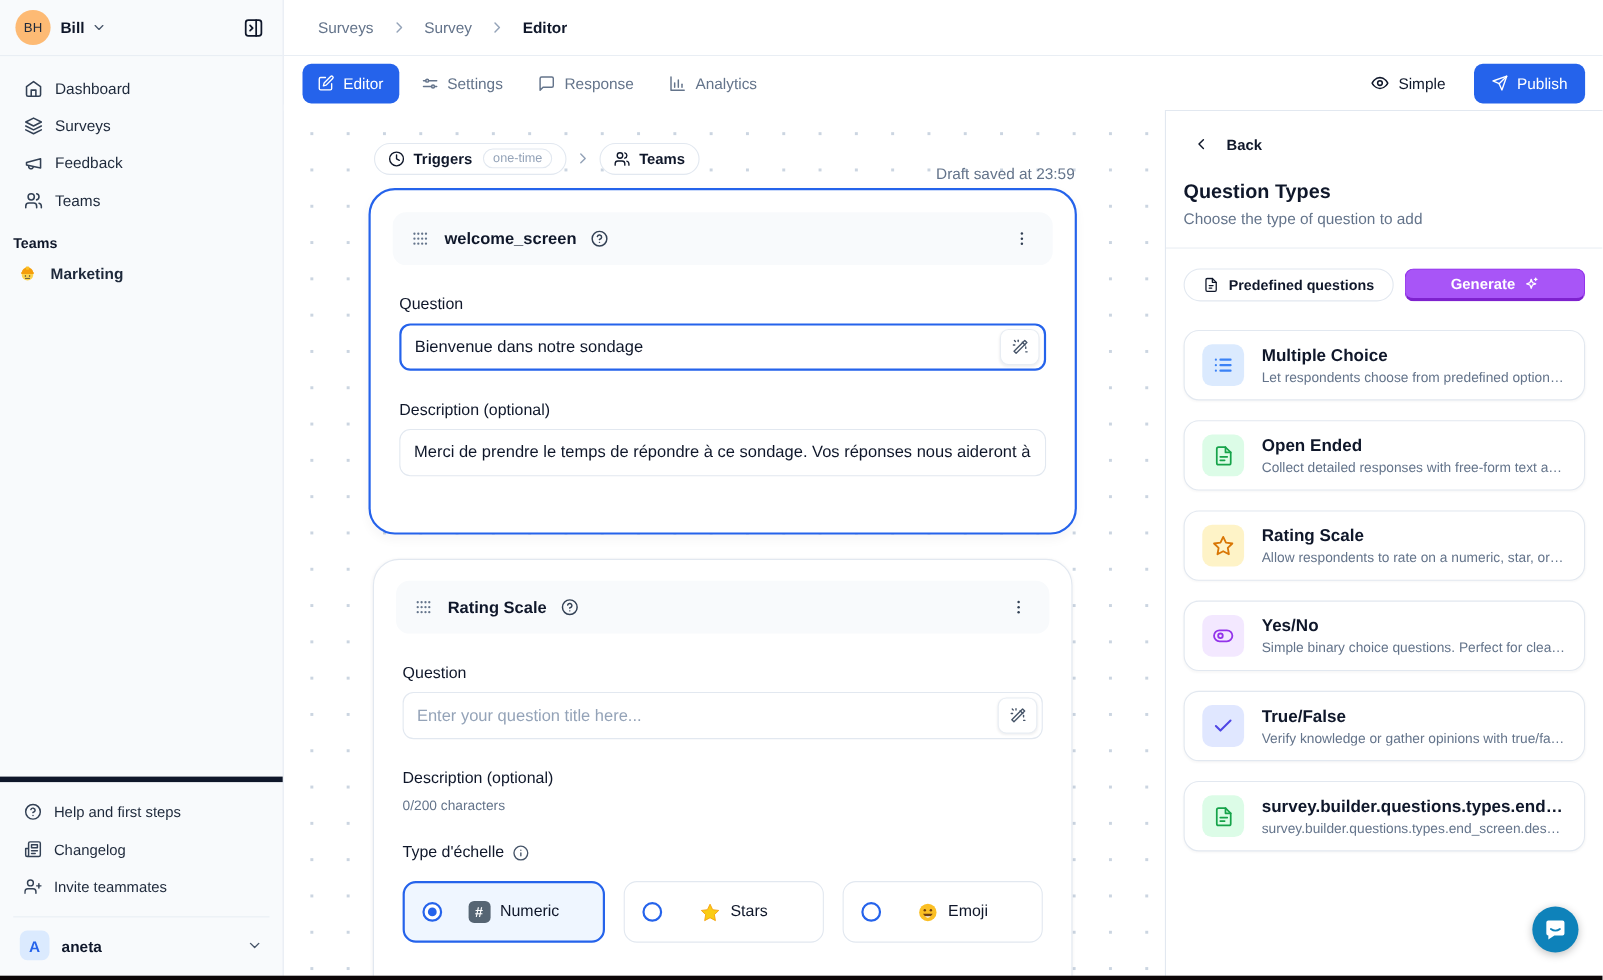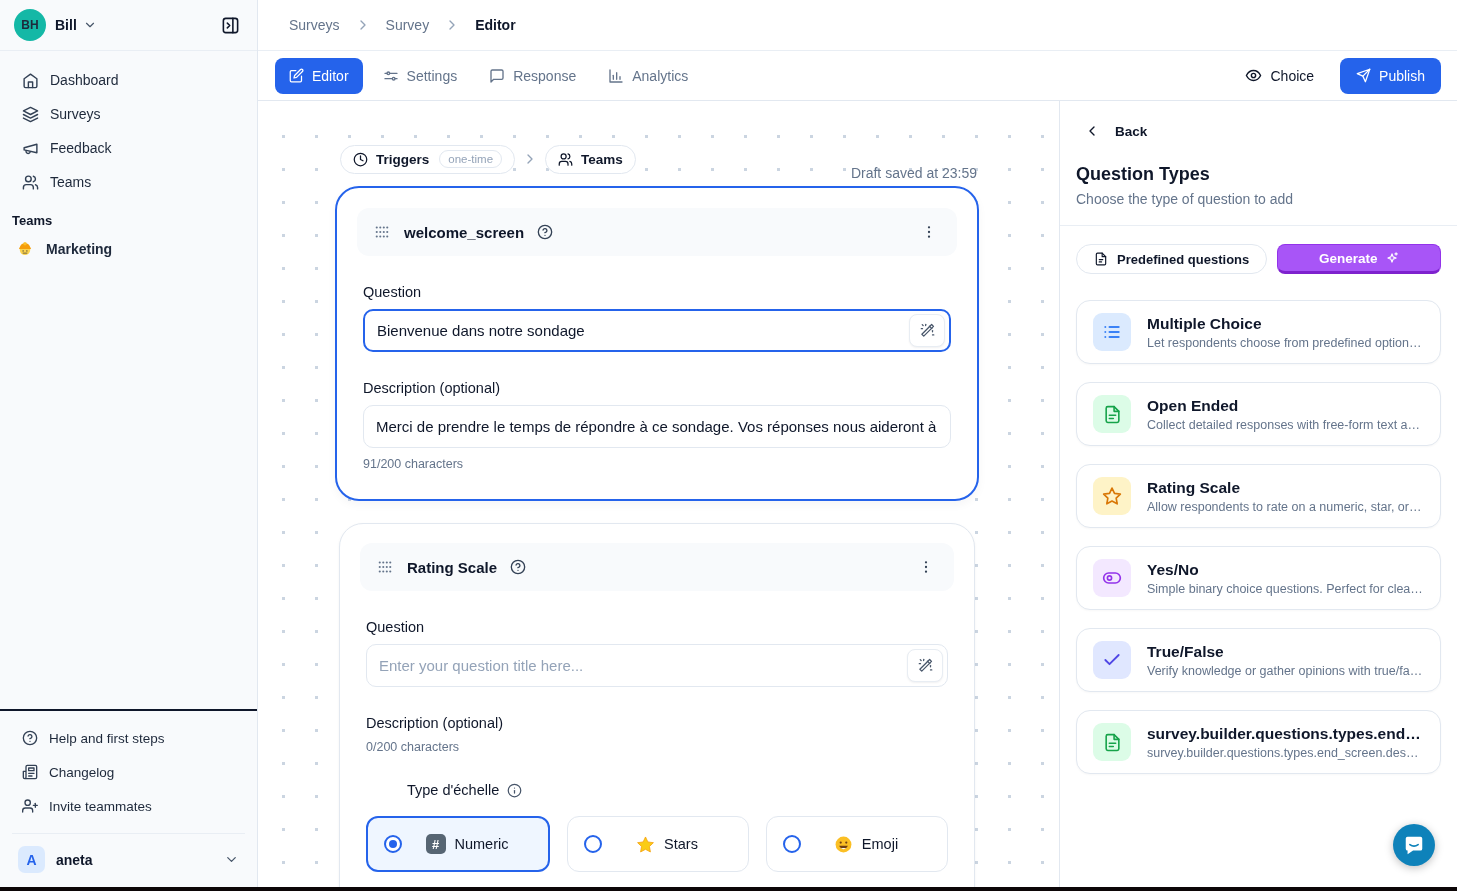--- a/index.html
+++ b/index.html
@@ -8,34 +8,34 @@
     font-family: "Liberation Sans", sans-serif;
     background:#fff; color:#0f172a; position:relative;
   }
   svg { display:block; }
 
   
   .sidebar { position:absolute; left:0; top:0; bottom:4px; width:258px;
     background:#f8fafc; border-right:1px solid #e2e8f0; display:flex; flex-direction:column; }
   .sb-header { height:51px; display:flex; align-items:center; padding:0 12px 0 14px;
     border-bottom:1px solid #e9eef4; flex:none; }
-  .avatar-bh { width:32px; height:32px; border-radius:50%; background:#14b8a6;
-    display:flex; align-items:center; justify-content:center; font-size:12px; font-weight:700; color:#1e293b; }
+  .avatar-bh { width:32px; height:32px; border-radius:50%; background:#fdba74;
+    display:flex; align-items:center; justify-content:center; font-size:12px; font-weight:400; color:#1e293b; }
   .sb-name { margin-left:9px; font-size:14px; font-weight:600; color:#0f172a; }
   .sb-chev { margin-left:6px; color:#475569; }
   .sb-toggle { margin-left:auto; width:30px; height:30px; border-radius:8px; display:flex;
     align-items:center; justify-content:center; color:#0f172a; cursor:pointer; }
   .sb-nav { padding:12px 12px 0; }
   .sb-item { height:34px; display:flex; align-items:center; gap:11px; padding:0 10px;
     border-radius:8px; color:#1e293b; font-size:14px; cursor:pointer; }
   .sb-item .ic { color:#334155; flex:none; }
   .sb-section { padding:14px 12px 4px; font-size:13px; font-weight:600; color:#0f172a; }
   .sb-team { height:34px; display:flex; align-items:center; gap:12px; padding:0 16px;
     font-size:14px; color:#1e293b; cursor:pointer;font-weight:bold; }
-  .sb-bottom { margin-top:auto; border-top:2px solid #0f172a; padding:10px 12px 0; }
+  .sb-bottom { margin-top:auto; border-top:5px solid #0f172a; padding:10px 12px 0; }
   .sb-bottom .sb-item { font-size:13.5px; font-weight:500; }
   .sb-org { border-top:1px solid #e9eef4; margin-top:10px; padding:12px 6px 14px 6px;
     display:flex; align-items:center; cursor:pointer; }
   .avatar-a { width:27px; height:27px; border-radius:7px; background:#dbeafe; color:#2563eb;
     font-weight:700; font-size:14px; display:flex; align-items:center; justify-content:center; }
   .sb-org-name { margin-left:11px; font-size:14px; font-weight:600; }
   .sb-org .sb-chev { margin-left:auto; }
 
   
   .topbar { position:absolute; left:258px; right:0; top:0; height:51px; background:#fff;
@@ -52,21 +52,21 @@
   .tab { display:flex; align-items:center; gap:8px; height:36px; padding:0 12px; margin-left:8px;
     background:none; border:none; color:#64748b; font-size:14px; font-family:inherit; cursor:pointer; }
   .tb-right { margin-left:auto; display:flex; align-items:center; }
   .preview-btn { display:flex; align-items:center; gap:8px; background:none; border:none;
     color:#0f172a; font-size:14px; font-weight:500; font-family:inherit; cursor:pointer; }
   .publish-btn { display:flex; align-items:center; gap:8px; height:36px; padding:0 16px; margin-left:26px;
     background:#2563eb; color:#fff; border:none; border-radius:8px; font-size:14px; font-weight:500;
     font-family:inherit; cursor:pointer;text-align:right; }
 
   
-  .canvas { position:absolute; left:258px; top:110px; width:801px; bottom:4px; overflow:hidden;
+  .canvas { position:absolute; left:258px; top:95px; width:801px; bottom:4px; overflow:hidden;
     background-color:#fff;
     background-image:radial-gradient(circle, #cbd5e1 1.5px, transparent 1.6px);
     background-size:33px 33px; background-position:9px 10px; }
   .chips-row { position:absolute; left:82px; right:82px; top:27px; display:flex; align-items:center; }
   .chip { display:flex; align-items:center; gap:8px; height:29px; padding:0 12px;
     background:#fff; border:1px solid #e2e8f0; border-radius:999px; font-size:13.5px;
     font-weight:600; color:#0f172a; cursor:pointer; }
   .chip-badge { font-size:11.5px; font-weight:400; color:#94a3b8; border:1px solid #e2e8f0;
     border-radius:999px; padding:2px 8px; margin-left:2px; }
   .chip-sep { margin:0 7px; color:#94a3b8; }
@@ -88,21 +88,21 @@
   .input-row.focused { border:2px solid #2563eb; height:43px; }
   .input-row.plain { border:1px solid #e2e8f0; height:43px; }
   .input-row input { flex:1; border:none; outline:none; background:transparent; padding:0 10px 0 12px;
     font-size:15px; color:#0f172a; font-family:inherit; min-width:0; }
   .input-row input::placeholder { color:#94a3b8; }
   .wand-btn { flex:none; width:36px; height:33px; margin-right:4px; border:1px solid #e8edf3;
     background:#fff; border-radius:8px; display:flex; align-items:center; justify-content:center;
     color:#475569; cursor:pointer; box-shadow:0 1px 2px rgba(15,23,42,.06); }
   .desc-input { margin-top:9px; height:40px; }
   .char-count { margin-top:9px; font-size:12.5px; color:#64748b; }
-  .scale-row { margin-top:28px; display:flex; align-items:flex-end; gap:8px;margin-left:41px; }
+  .scale-row { margin-top:28px; display:flex; align-items:flex-end; gap:8px; }
   .scale-label { font-size:14.5px; font-weight:500; color:#0f172a; }
   .info-ic { color:#475569; cursor:pointer; }
   .opts { margin-top:18px; display:flex; gap:17px; }
   .opt { flex:1; height:56px; border-radius:12px; display:flex; align-items:center;
     padding:0 16px; cursor:pointer; background:#fff; border:1px solid #e2e8f0; }
   .opt.selected { border:2px solid #2563eb; background:#eff6ff; }
   .radio { width:18px; height:18px; border-radius:50%; border:2px solid #2563eb; flex:none;
     position:relative; background:#fff; }
   .radio.on::after { content:""; position:absolute; inset:3px; border-radius:50%; background:#2563eb; }
   .opt-body { flex:1; display:flex; align-items:center; justify-content:center; gap:9px;
@@ -330,21 +330,21 @@
     <span>Analytics</span>
   </button>
   <div class="tb-right">
     <button class="preview-btn">
       <span>
         <svg width="17" height="17" viewBox="0 0 24 24" fill="none" stroke="currentColor" stroke-width="2" stroke-linecap="round" stroke-linejoin="round">
             <path d="M2 12s3.5-7 10-7 10 7 10 7-3.5 7-10 7-10-7-10-7z"></path>
             <circle cx="12" cy="12" r="3"></circle>
           </svg>
       </span>
-      <span>Choice</span>
+      <span>Simple</span>
     </button>
     <button class="publish-btn">
       <span>
         <svg width="15" height="15" viewBox="0 0 24 24" fill="none" stroke="currentColor" stroke-width="2" stroke-linecap="round" stroke-linejoin="round">
             <line x1="22" y1="2" x2="11" y2="13"></line>
             <polygon points="22 2 15 22 11 13 2 9 22 2"></polygon>
           </svg>
       </span>
       <span>Publish</span>
     </button>
@@ -431,21 +431,20 @@
               <path d="M20 12v2"></path>
               <path d="M22 19h-2"></path>
             </svg>
         </span>
       </button>
     </div>
     <div class="field-label">Description (optional)</div>
     <div class="input-row plain desc-input">
       <input type="text" value="Merci de prendre le temps de répondre à ce sondage. Vos réponses nous aideront à améliorer" style="">
     </div>
-    <div class="char-count">91/200 characters</div>
   </div>
 
   <div class="qcard card-rating">
     <div class="qcard-header">
       <span class="grip">
         <svg width="18" height="18" viewBox="0 0 24 24" fill="currentColor">
             <circle cx="5" cy="6" r="1.4"></circle>
             <circle cx="9.7" cy="6" r="1.4"></circle>
             <circle cx="14.4" cy="6" r="1.4"></circle>
             <circle cx="19" cy="6" r="1.4"></circle>

